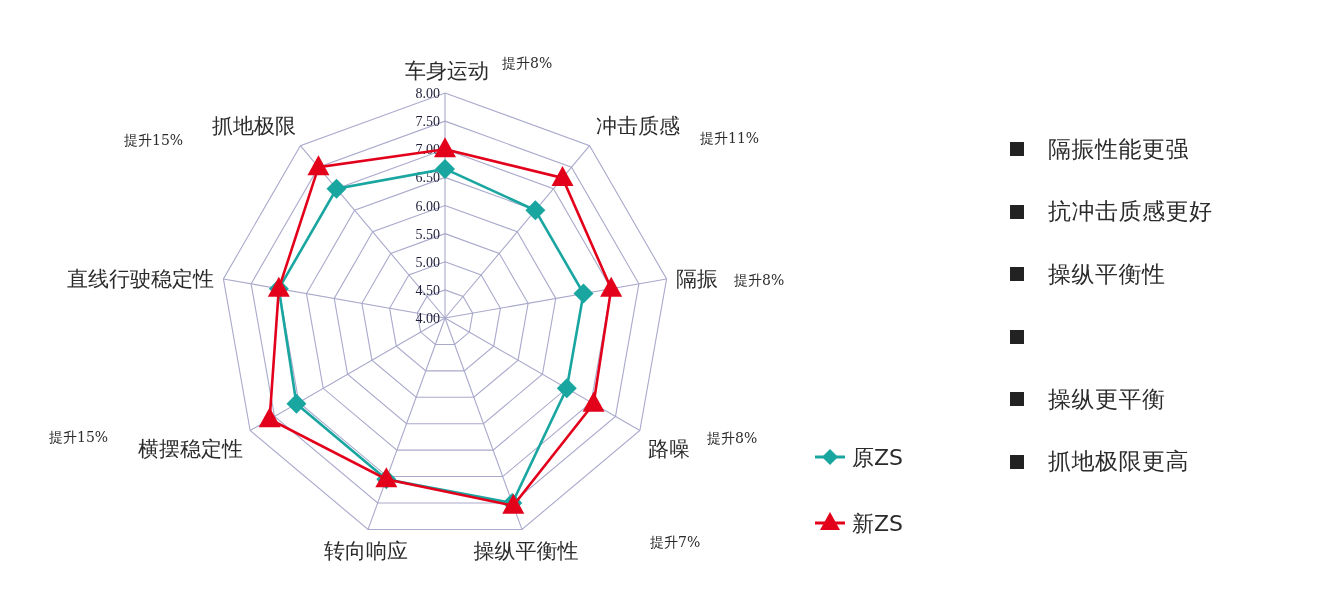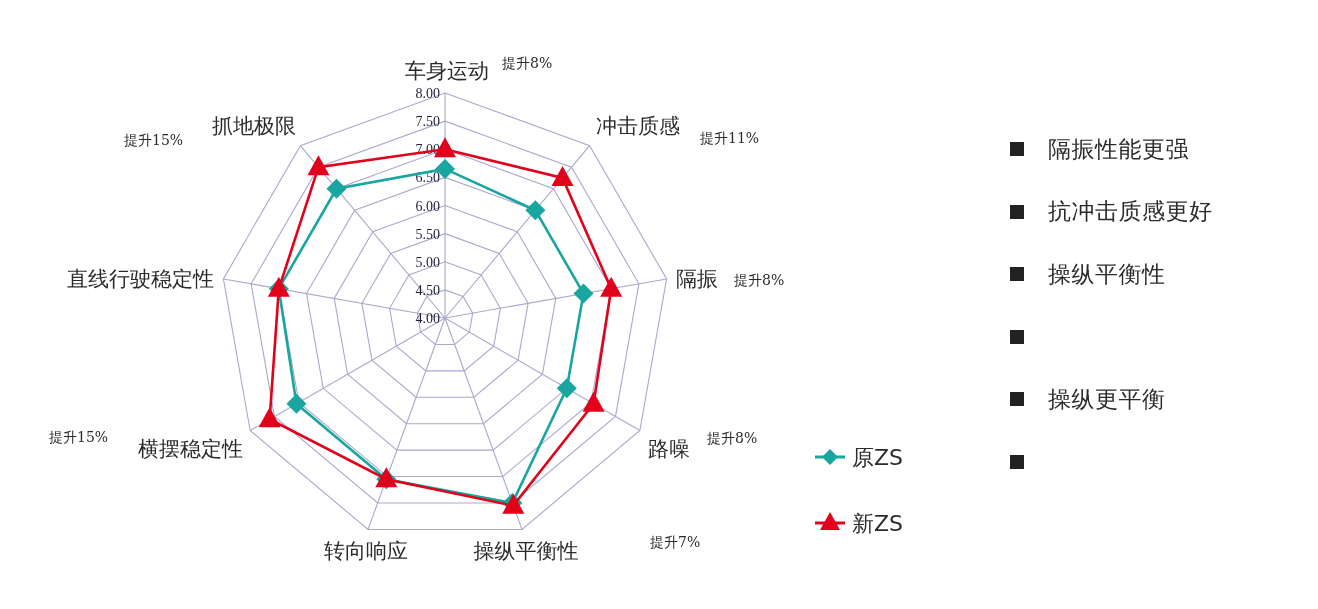--- a/index.html
+++ b/index.html
@@ -118,14 +118,15 @@
     </div>
   <div class="bullet-item">
       <span class="bullet-square"></span>
     </div>
   <div class="bullet-item">
       <span class="bullet-square"></span>
       <span class="bullet-text">操纵更平衡</span>
     </div>
   <div class="bullet-item">
       <span class="bullet-square"></span>
+      <span class="bullet-text">抓地极限更高</span>
     </div>
 </div>
 
 </body></html>

